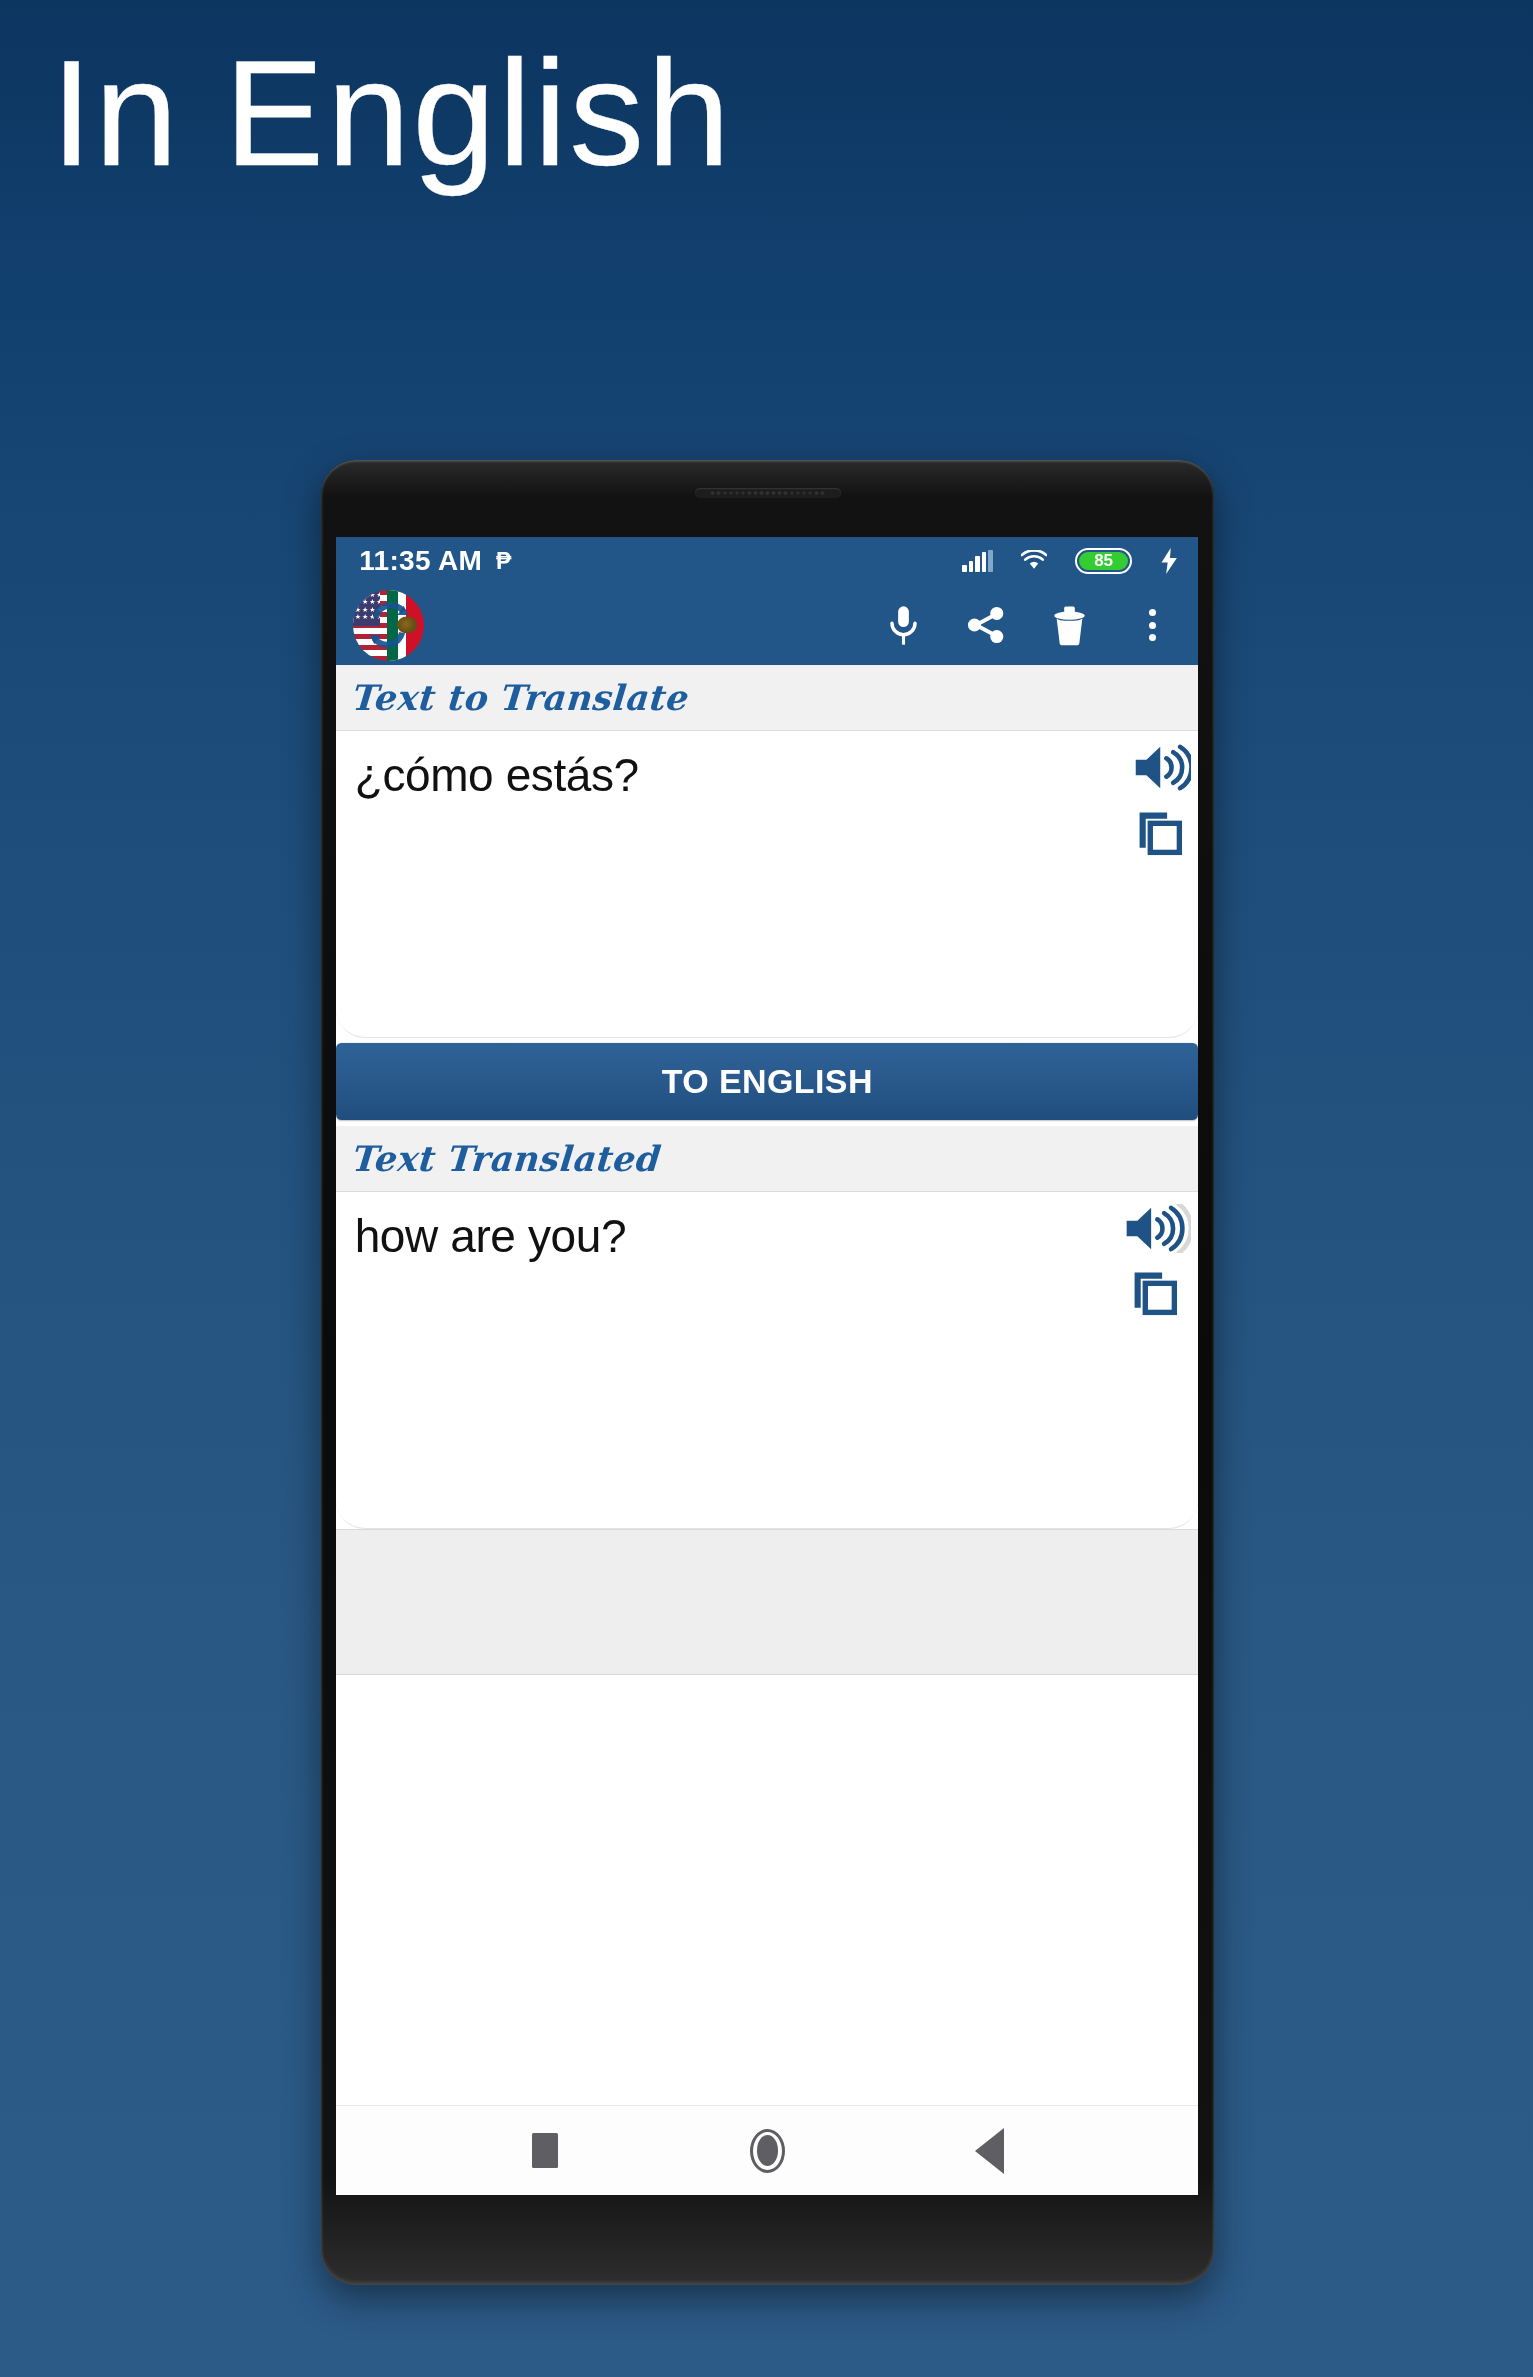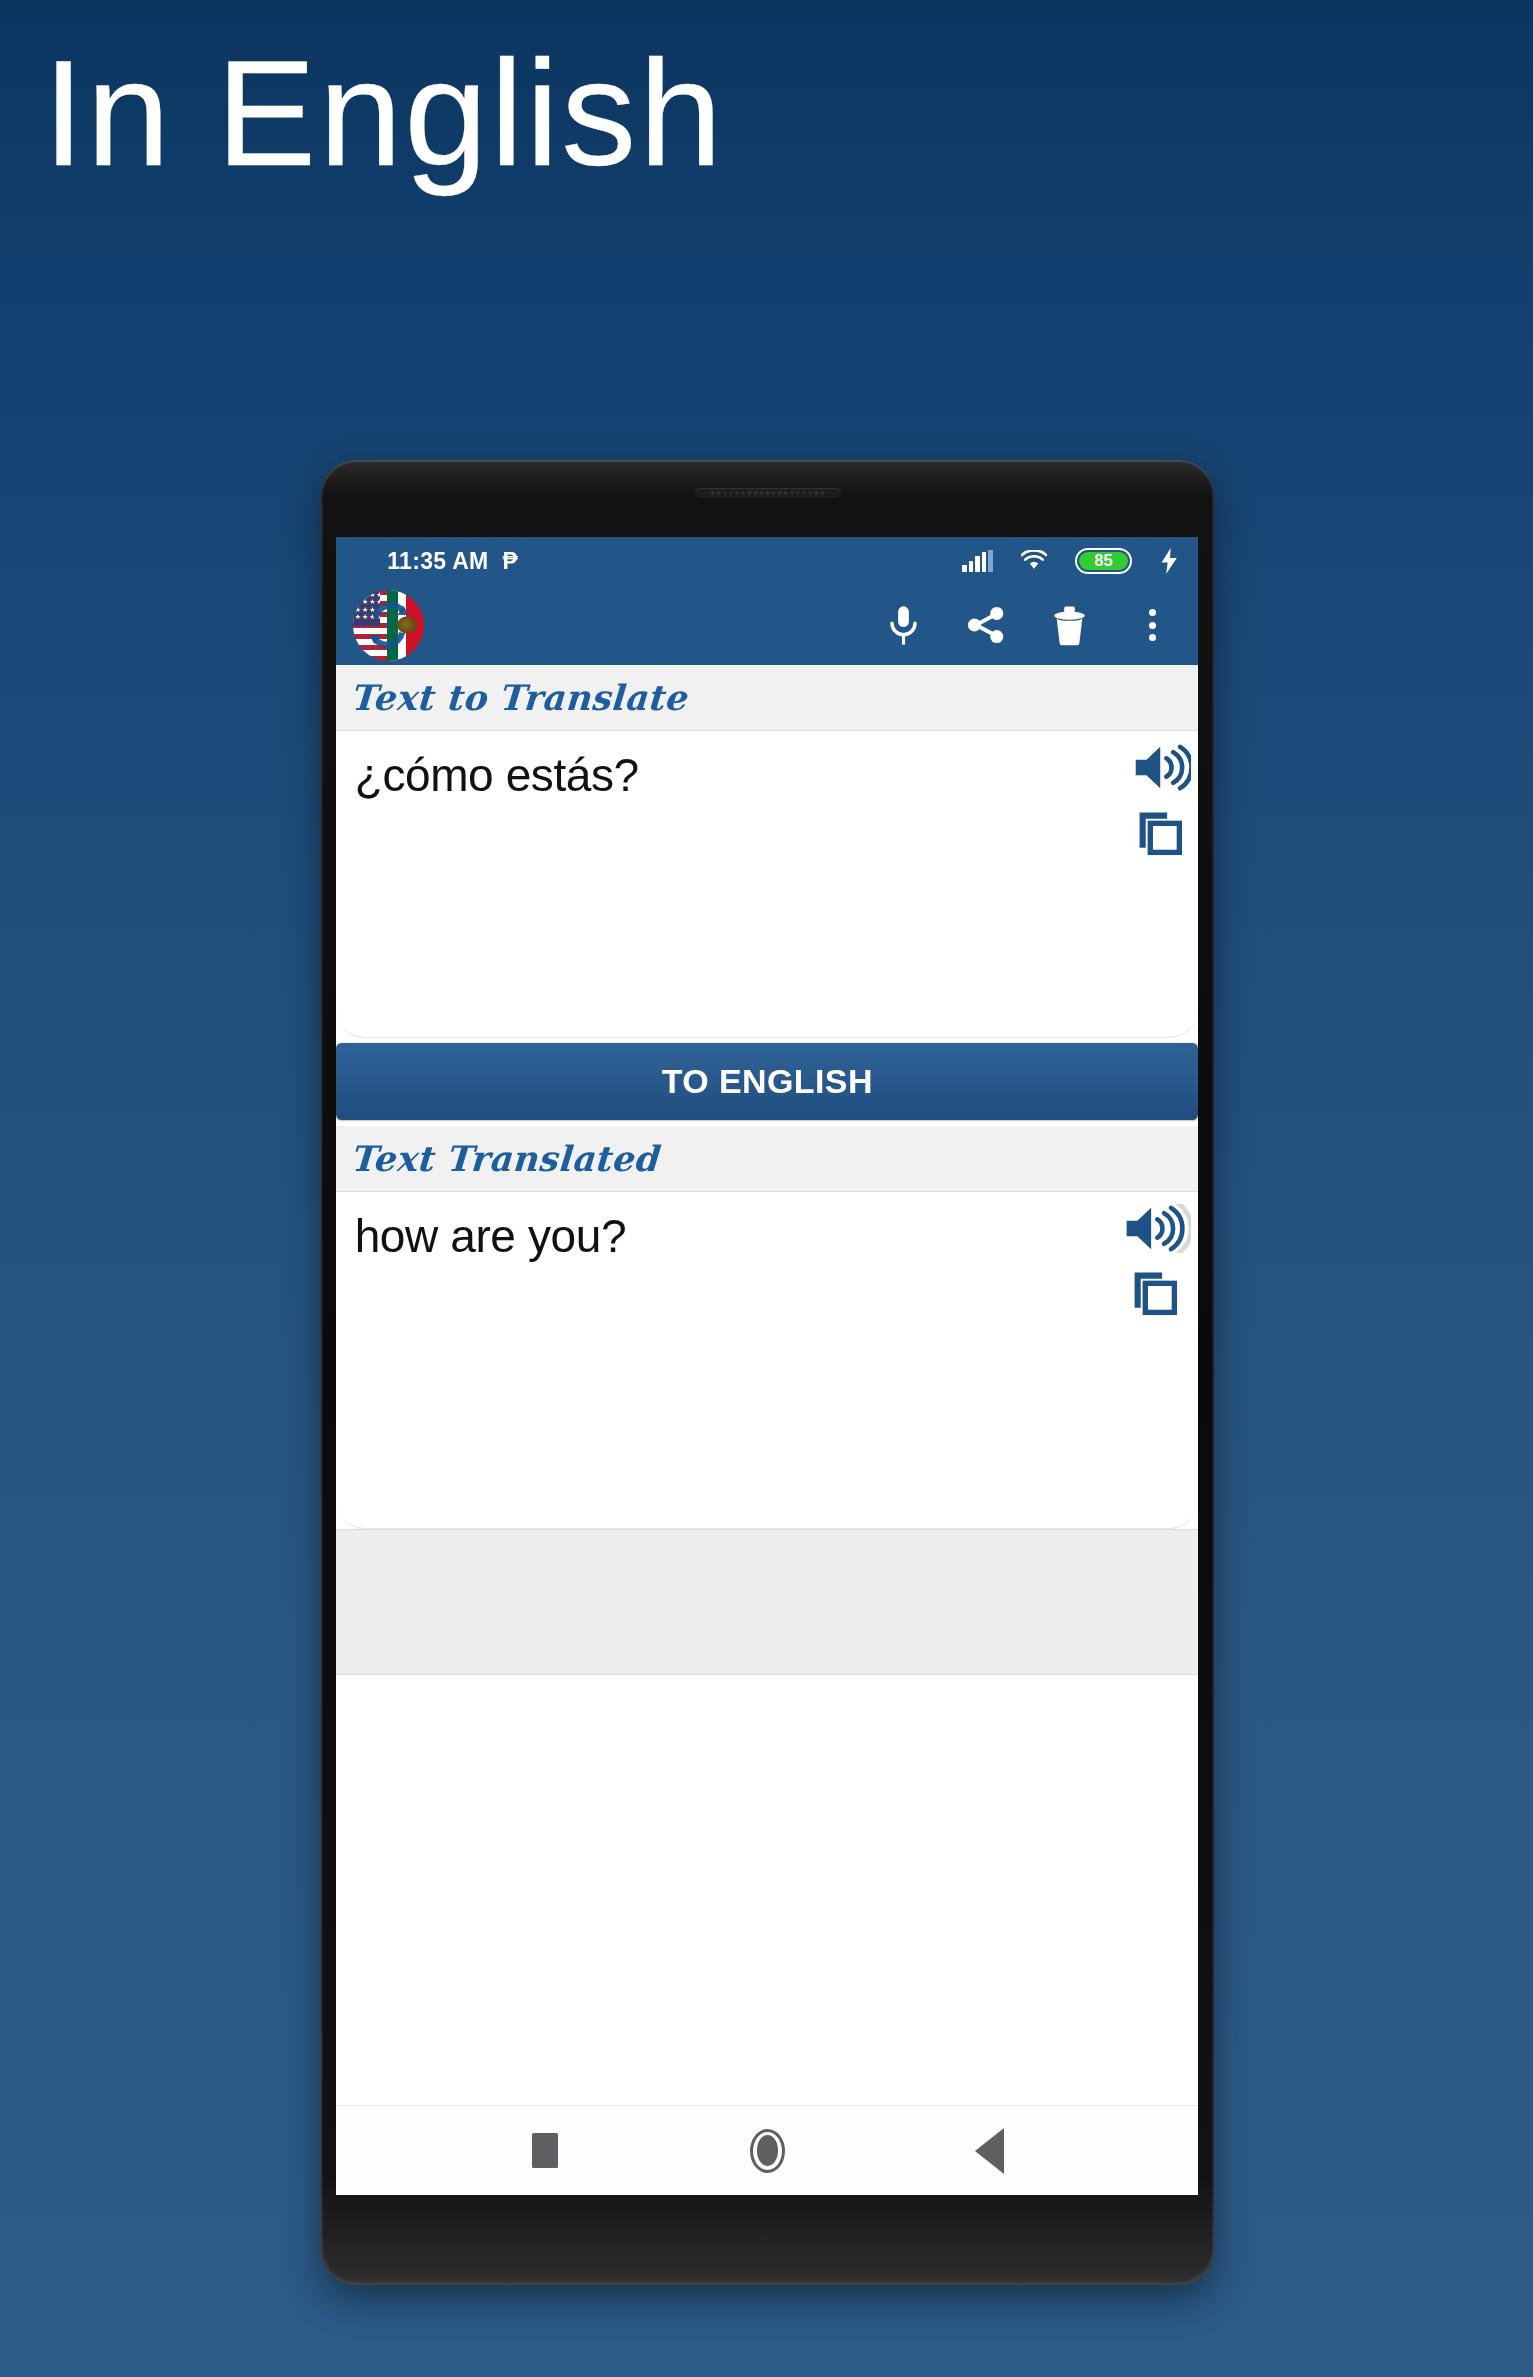--- a/index.html
+++ b/index.html
@@ -19,21 +19,21 @@
        #23527f 48%,
        #295884 68%,
        #2b5a87 86%,
        #2c5b88 100%);
     position: relative;
   }
 
   
   .headline {
     position: absolute;
-    left: 0;
+    left: 8px;
     top: 35px;
     width: 767px;
     text-align: center;
     color: #ffffff;
     font-family: "Liberation Sans", sans-serif;
     font-size: 150px;
     font-weight: 100;
     letter-spacing: 2.3px;
     line-height: 1.05;
     white-space: nowrap;
@@ -100,24 +100,23 @@
   
   .status-bar {
     height: 48px;
     background: #225588;
     display: flex;
     align-items: center;
     padding: 0 20px 0 23px;
     color: #ffffff;
   }
   .status-time {
-    font-size: 23px;
+    font-size: 28px;
     font-weight: bold;
     letter-spacing: 0.3px;
-    margin-left: 28px;
   }
   .status-pin {
     font-size: 23px;
     font-weight: bold;
     margin-left: 14px;
   }
   .status-right {
     margin-left: auto;
     display: flex;
     align-items: center;

